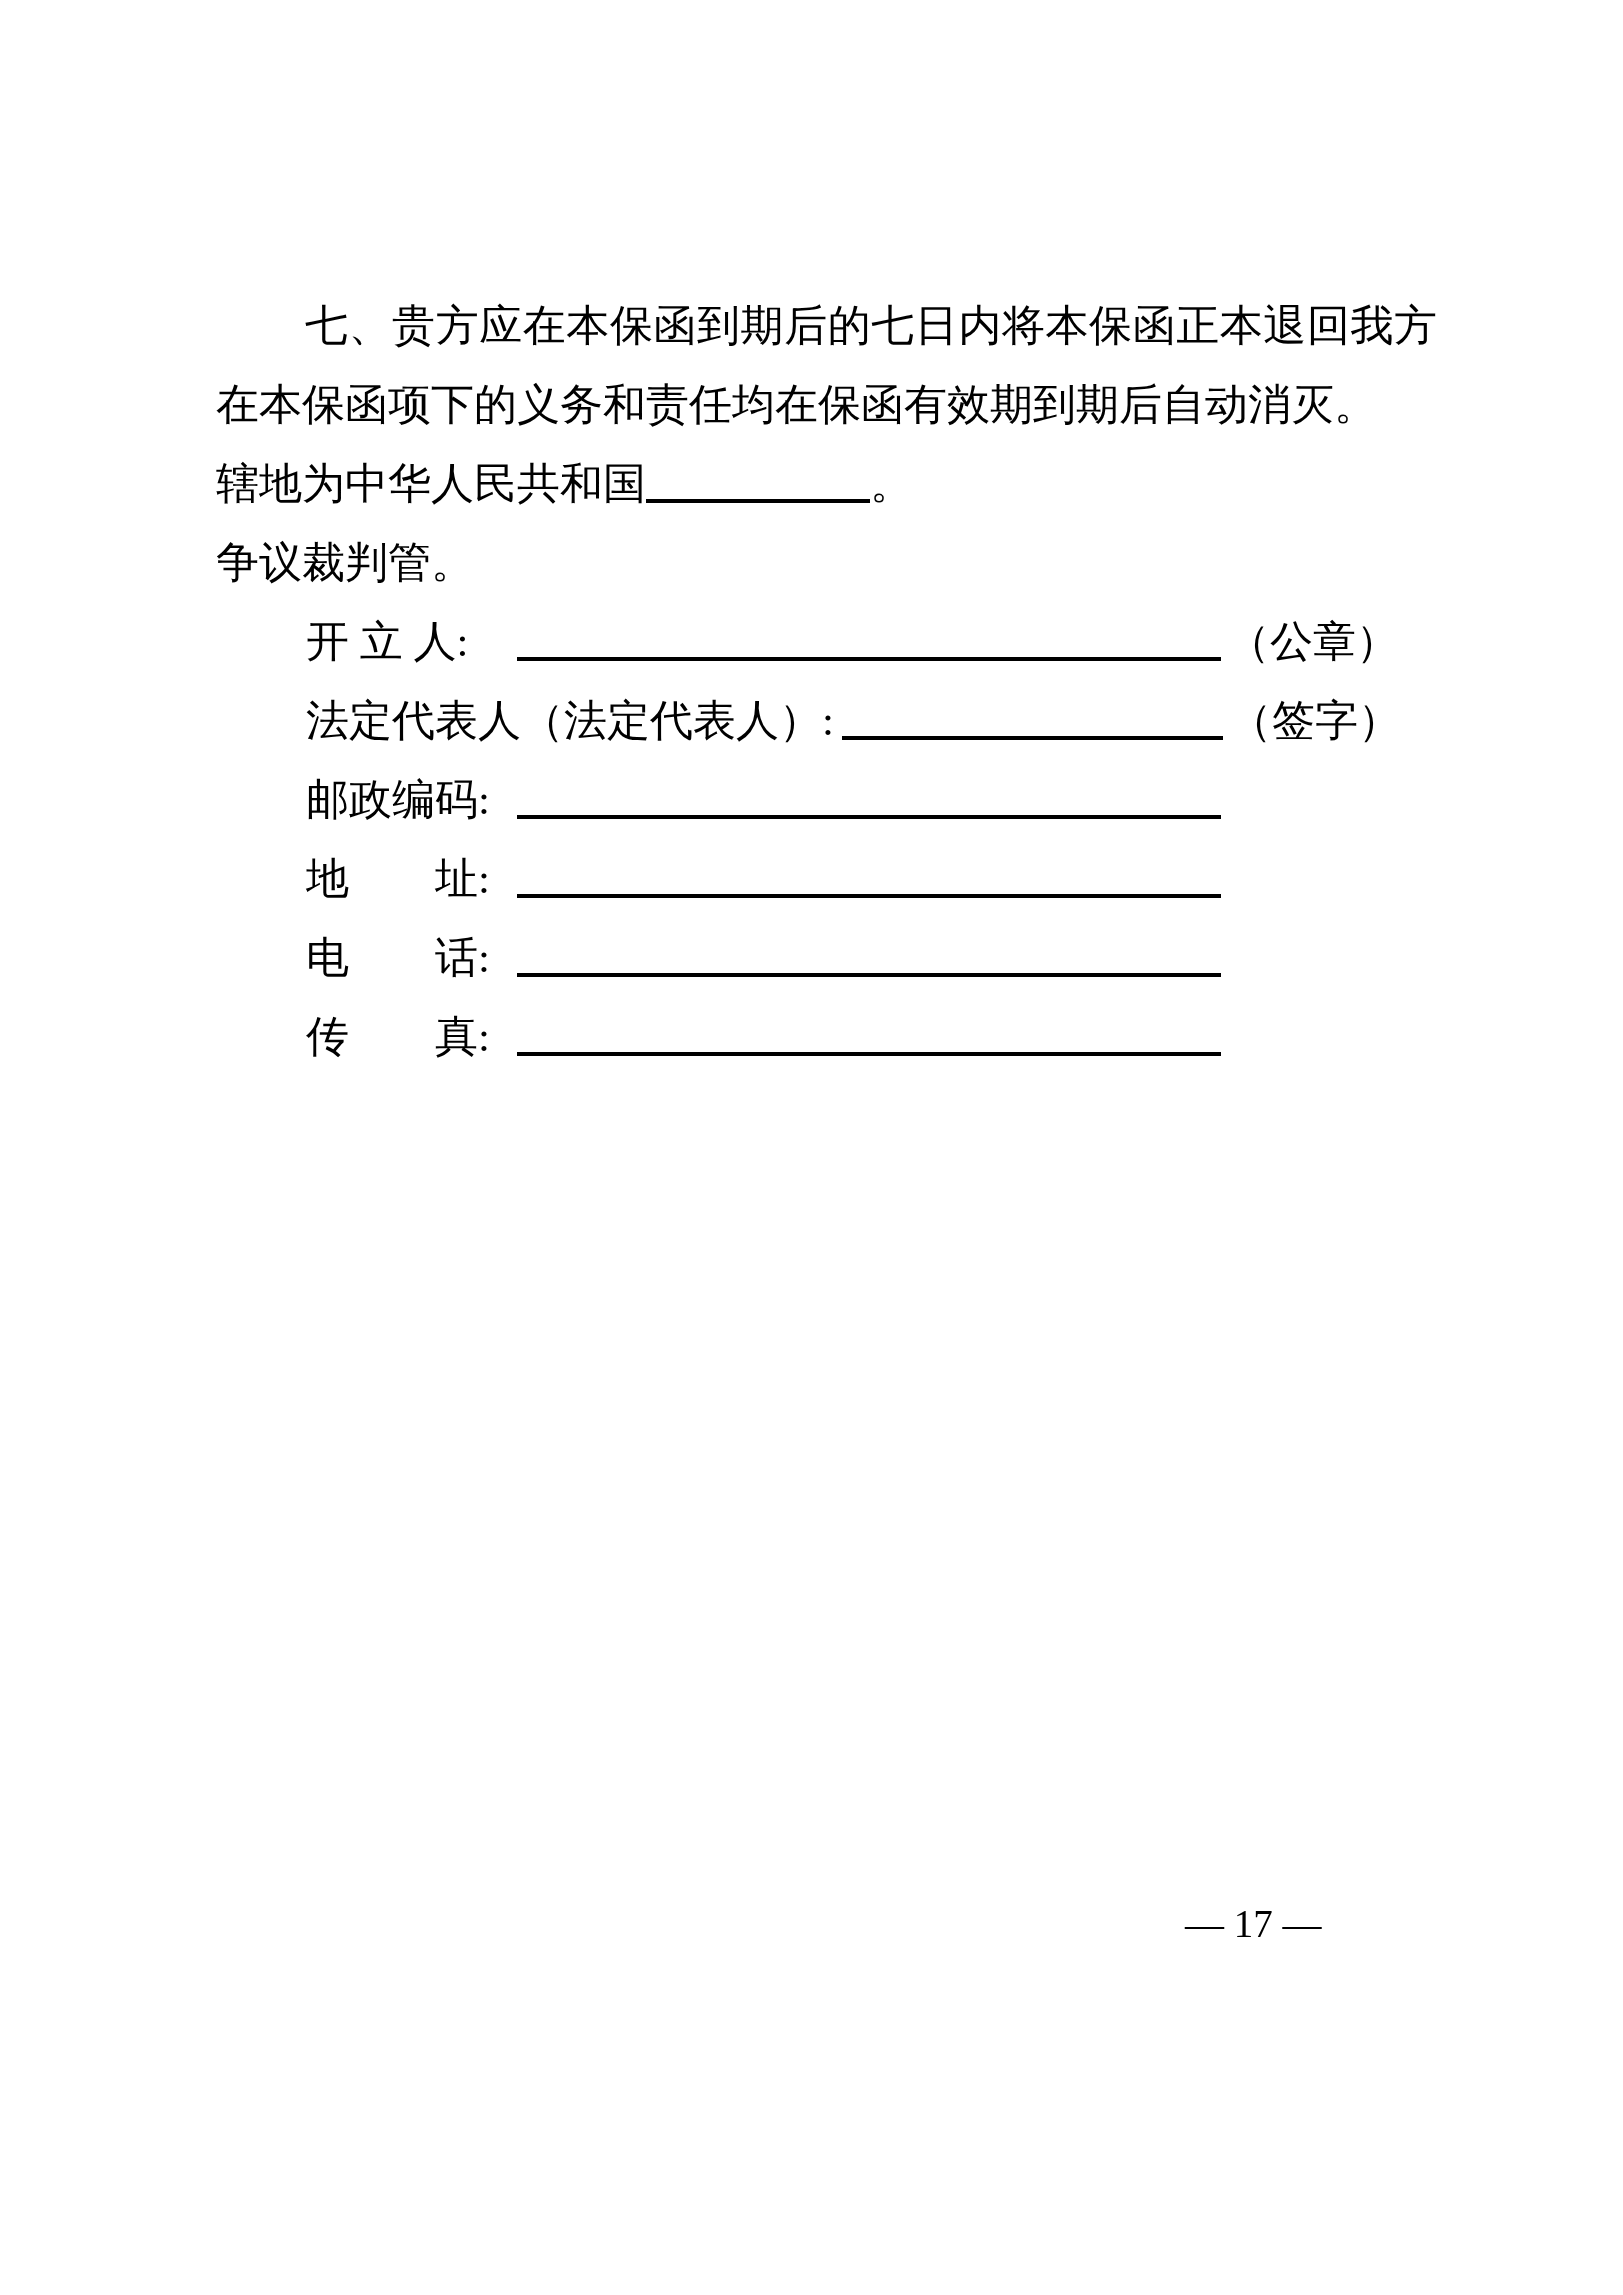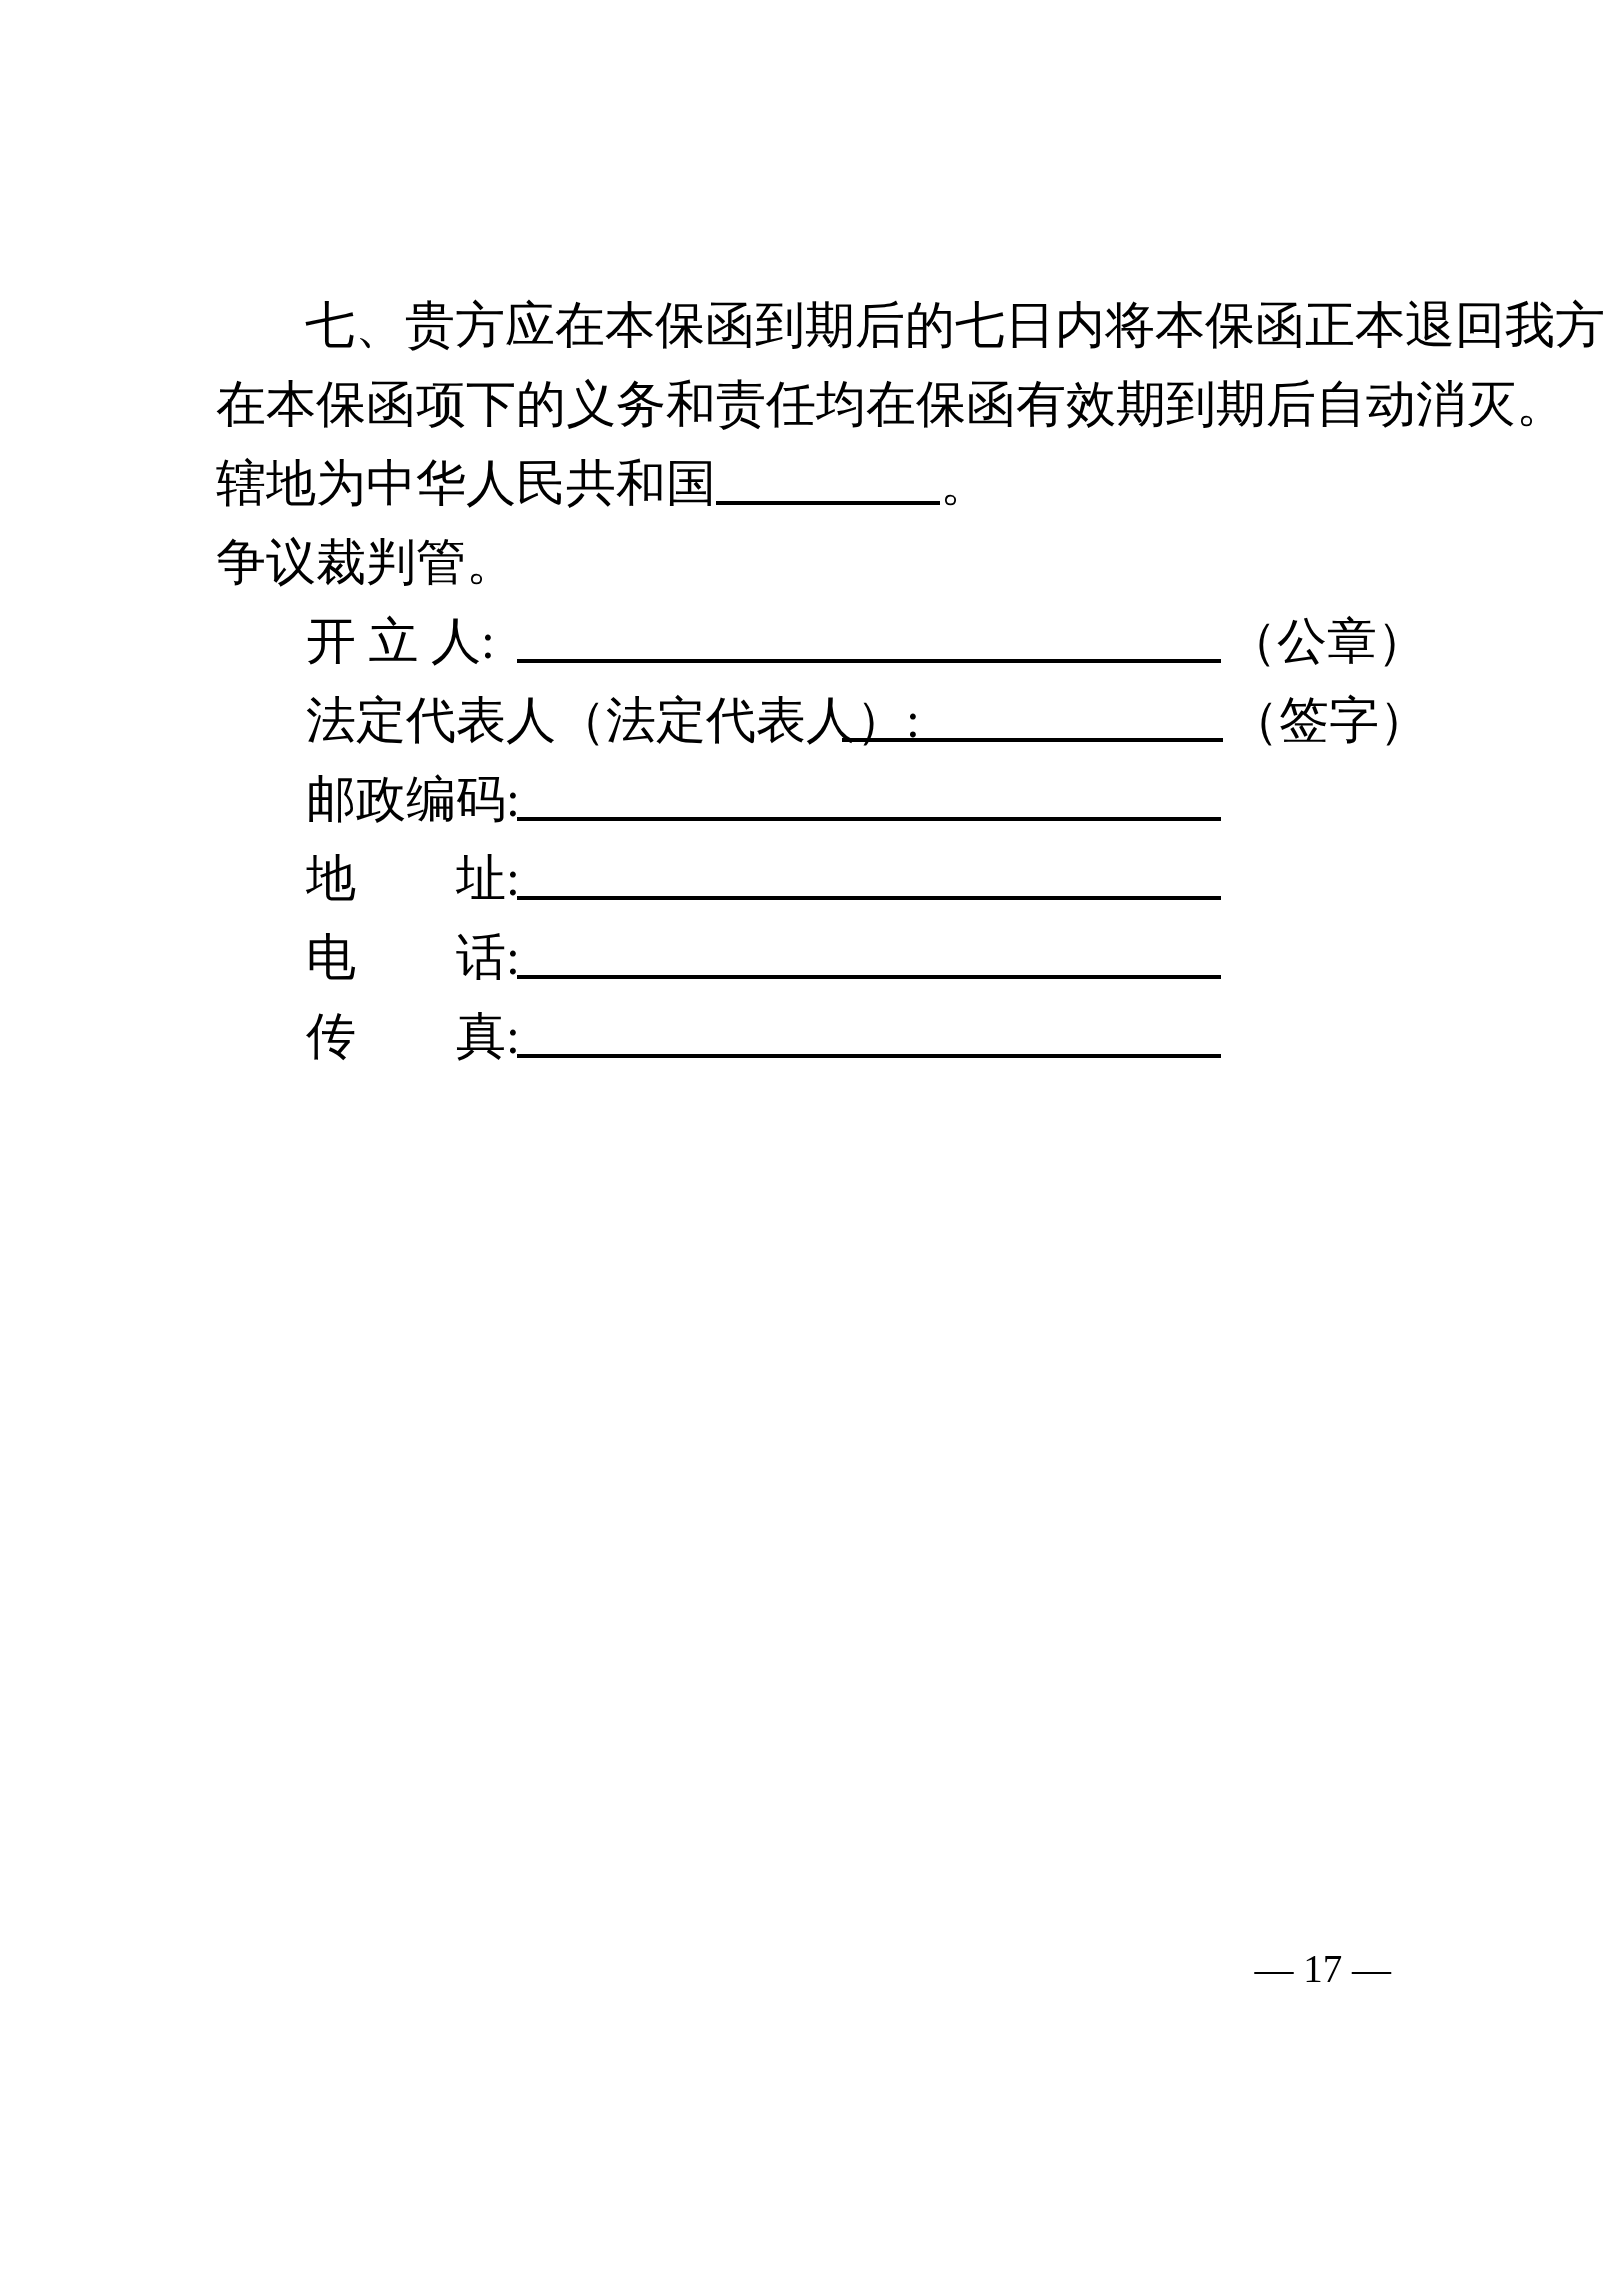--- a/index.html
+++ b/index.html
@@ -14,21 +14,21 @@
     background: #ffffff;
     color: #000000;
     font-family: "Liberation Serif", "DejaVu Serif", serif;
     overflow: hidden;
   }
   .content {
     position: absolute;
     left: 216px;
     top: 286px;
     width: 1221px;
-    font-size: 50px;
+    font-size: 43px;
   }
   .line {
     height: 79px;
     line-height: 79px;
     white-space: nowrap;
   }
   .jl {
     text-align: justify;
     text-align-last: justify;
   }
@@ -56,23 +56,23 @@
   .w435  { width: 224px; }
   .w250  { width: 129px; }
   .w165  { width: 85px; }
   .w210  { width: 108px; }
   .suffix {
     margin-left: 6px;
   }
   .pagenum {
     position: absolute;
     left: 1185px;
-    top: 1943px;
+    top: 1898px;
     width: 206px;
-    text-align: right;
+    text-align: left;
     font-size: 39px;
     line-height: 52px;
   }
 </style>
 </head>
 <body>
 
 <div class="page">
 
   <div class="content">

